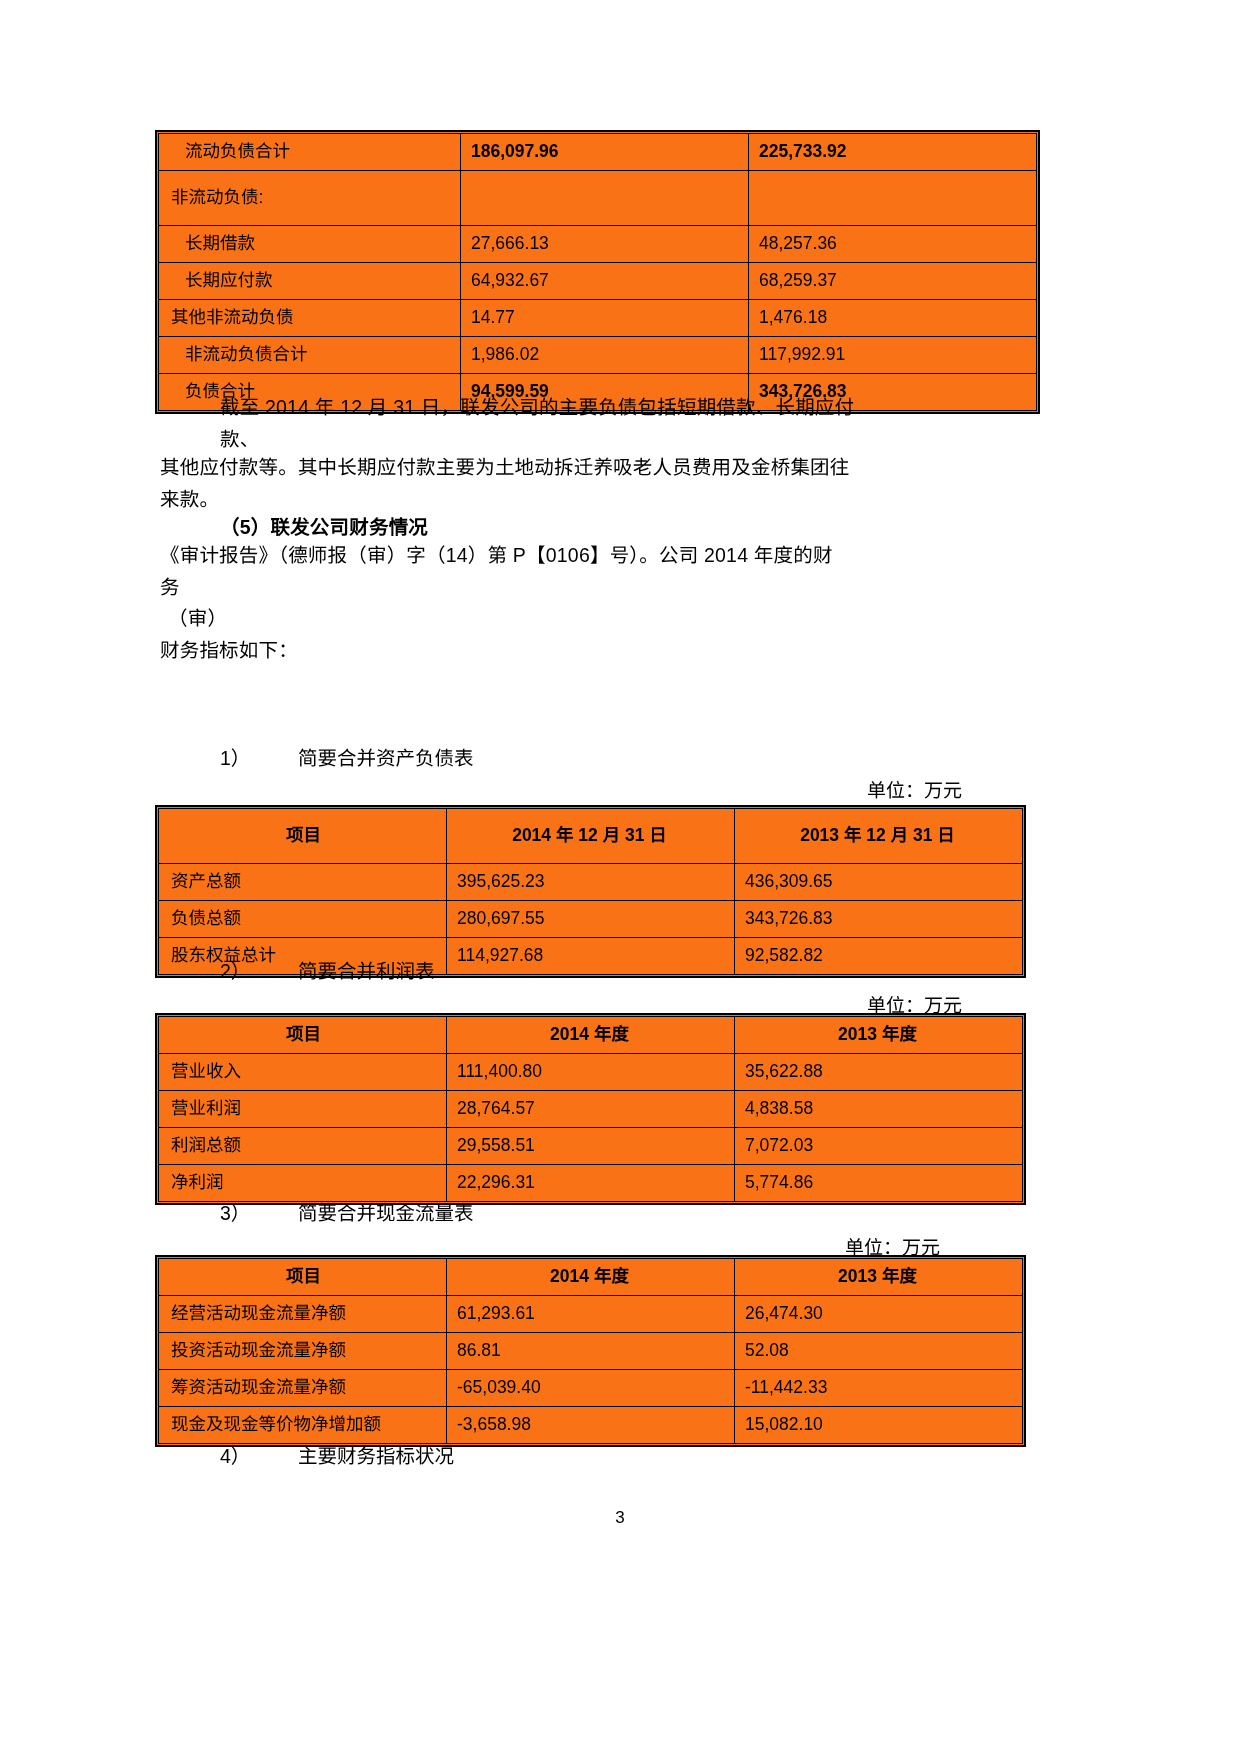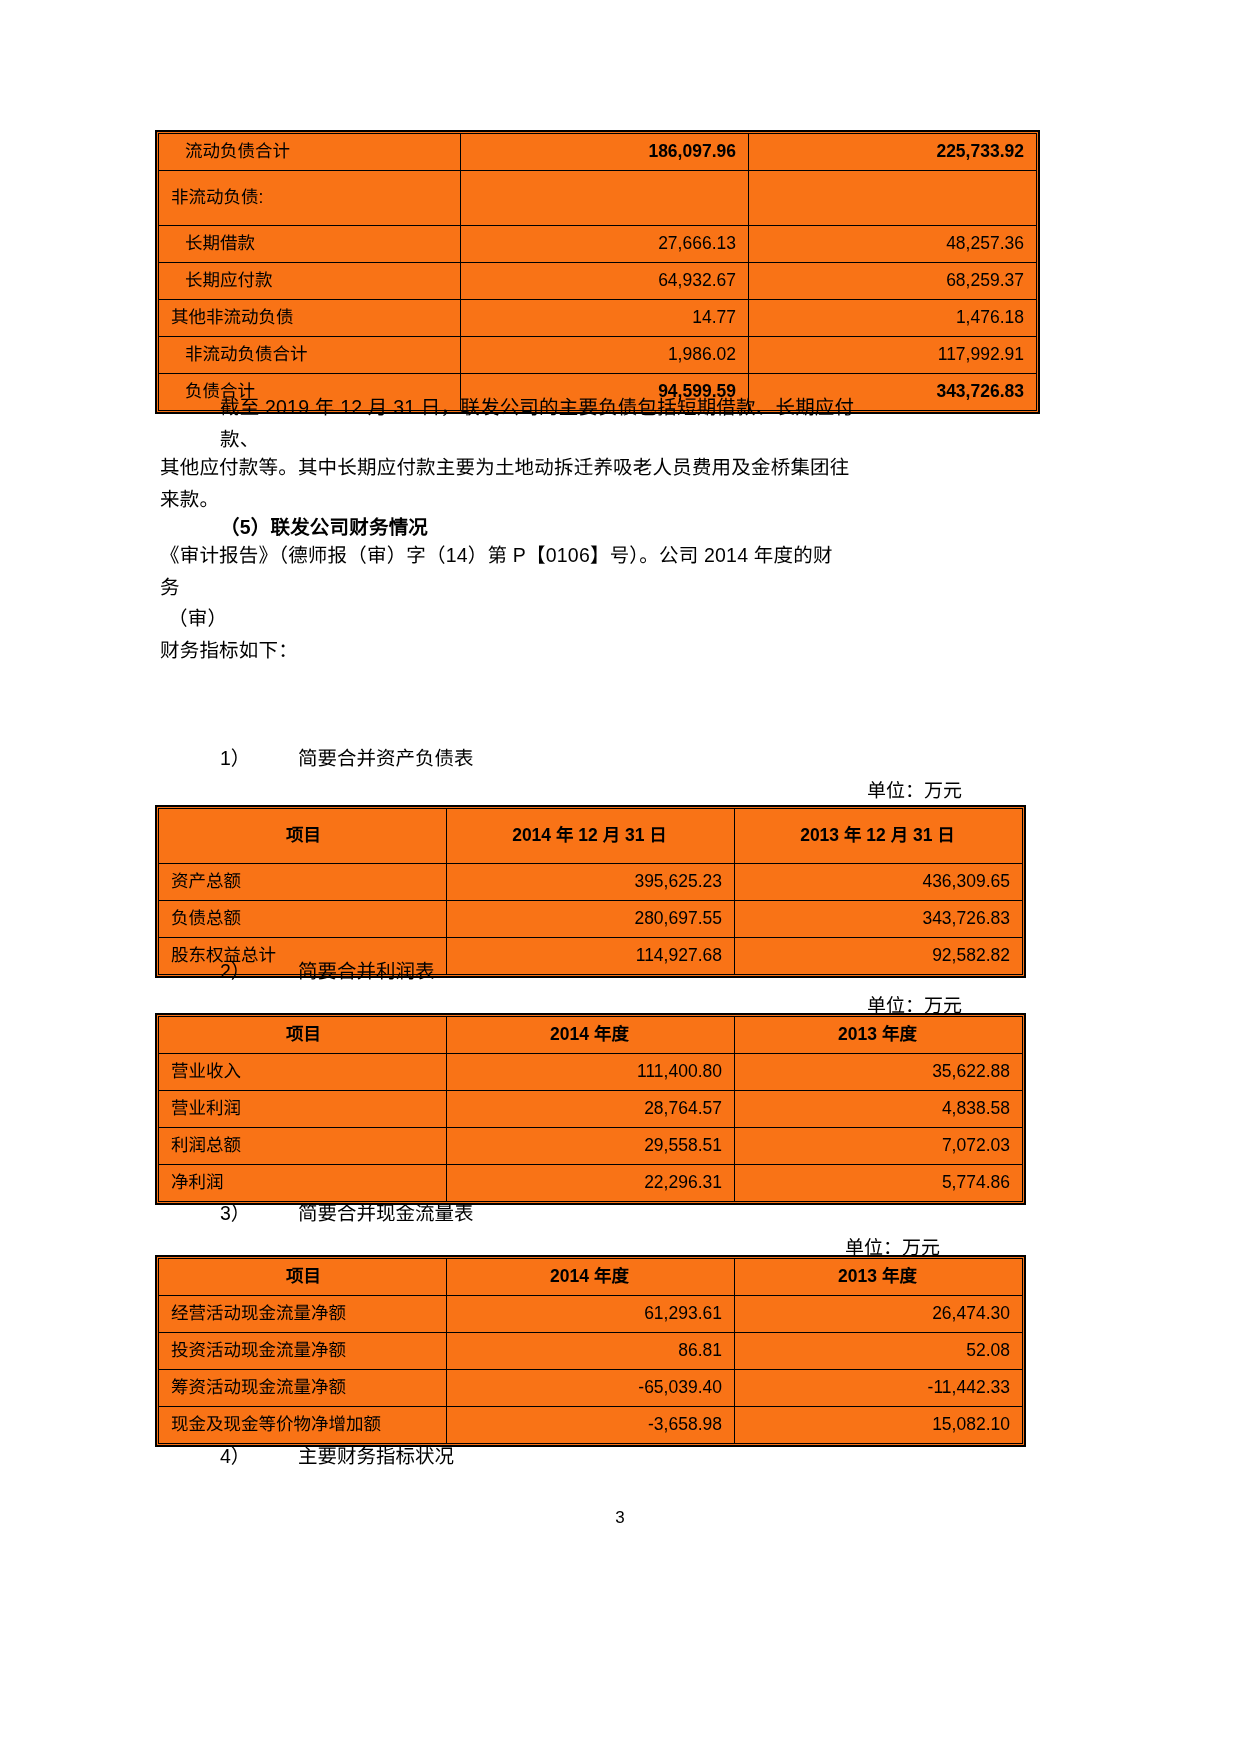--- a/index.html
+++ b/index.html
@@ -33,21 +33,21 @@
     line-height: 1.25;
   }
   table.fin td {
     border: 1.2px solid #000;
     padding: 7px 10px;
     vertical-align: middle;
     height: 22px;
   }
   table.fin .c-item   { width: 265px; text-align: left;  padding-left: 12px; }
   table.fin .c-item-i { width: 265px; text-align: left;  padding-left: 26px; }
-  table.fin .c-num    { width: 265px; text-align: right; padding-right: 12px; }
+  table.fin .c-num    { width: 265px; padding-right: 12px; }
   table.fin .bold     { font-weight: bold; }
   table.fin .hdr      { text-align: center; font-weight: bold; }
   table.fin .tall     { height: 40px; }
 
   
   .tblwrap {
     border: 2.2px solid #000;
     display: inline-block;
     padding: 1px;
     background: #f97316;
@@ -126,21 +126,21 @@
         <tr>
           <td class="c-item-i"><span>负债合计</span></td>
           <td class="c-num bold"><span>94,599.59</span></td>
           <td class="c-num bold"><span>343,726.83</span></td>
         </tr>
       </tbody>
     </table>
   </div>
 
   <div class="abs" style="left:160px; top:392px; width:920px;">
-    <p class="para indent-hang">截至 2019 年 12 月 31 日，联发公司的主要负债包括短期借款、长期应付</p>
+    <p class="para indent-hang">截至 2014 年 12 月 31 日，联发公司的主要负债包括短期借款、长期应付</p>
     <p class="para indent-hang">款、</p>
   </div>
   <div class="abs" style="left:160px; top:452px; width:950px;">
     <p class="para">其他应付款等。其中长期应付款主要为土地动拆迁养吸老人员费用及金桥集团往</p>
     <p class="para">来款。</p>
   </div>
 
   <div class="abs" style="left:160px; top:512px; width:900px;">
     <p class="para indent-hang" style="font-weight:bold;">（5）联发公司财务情况</p>
   </div>

